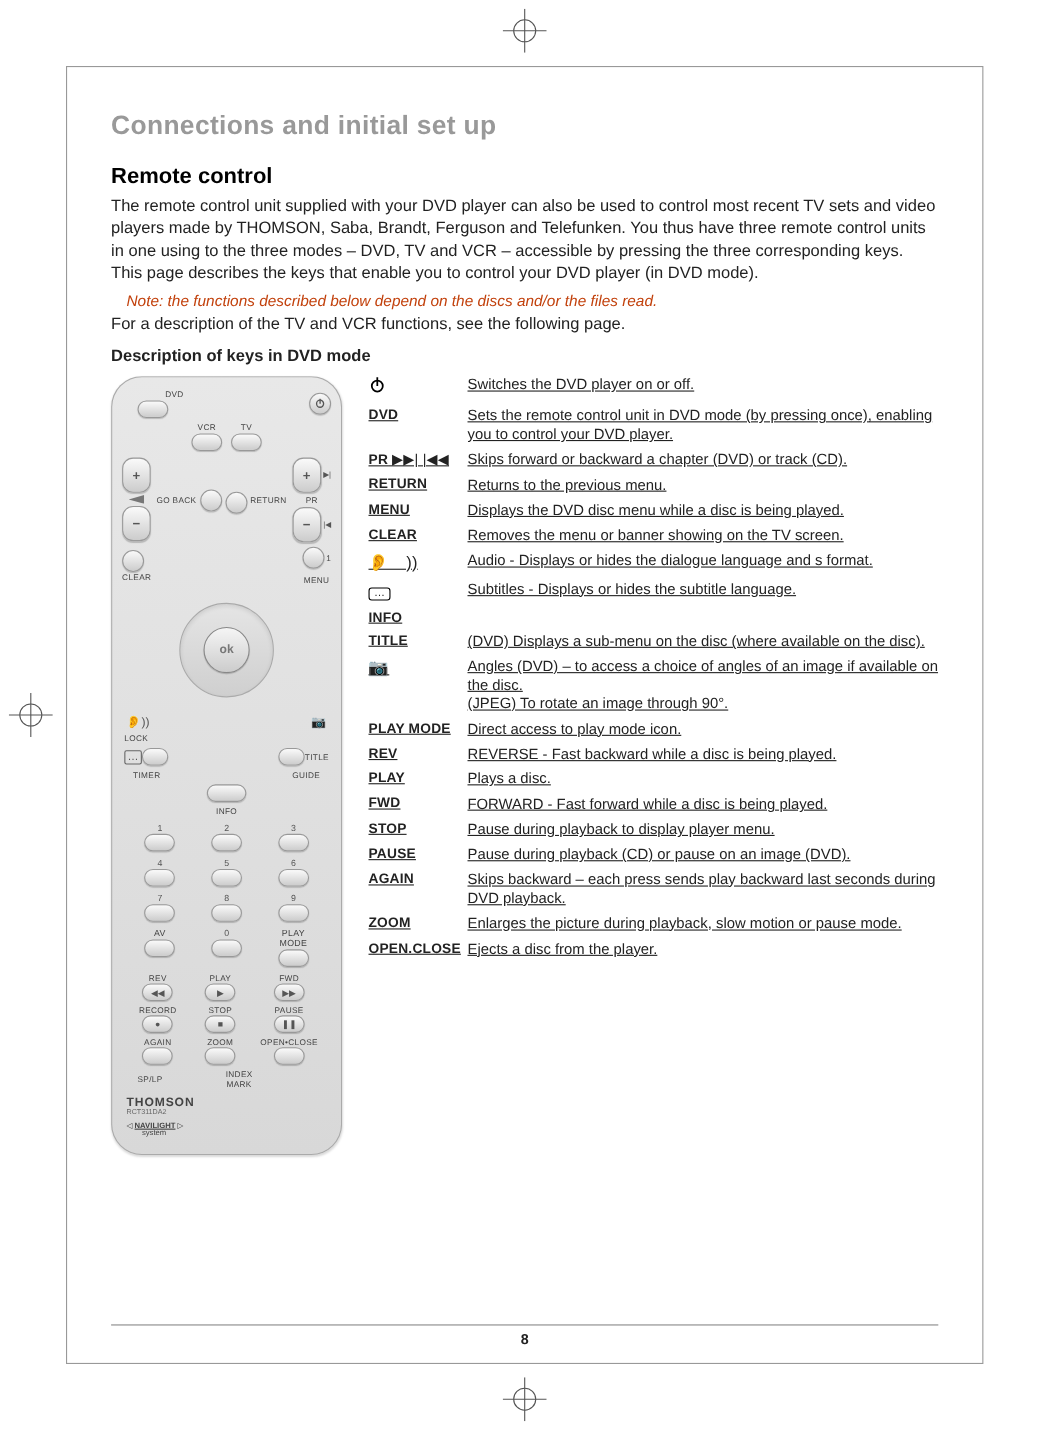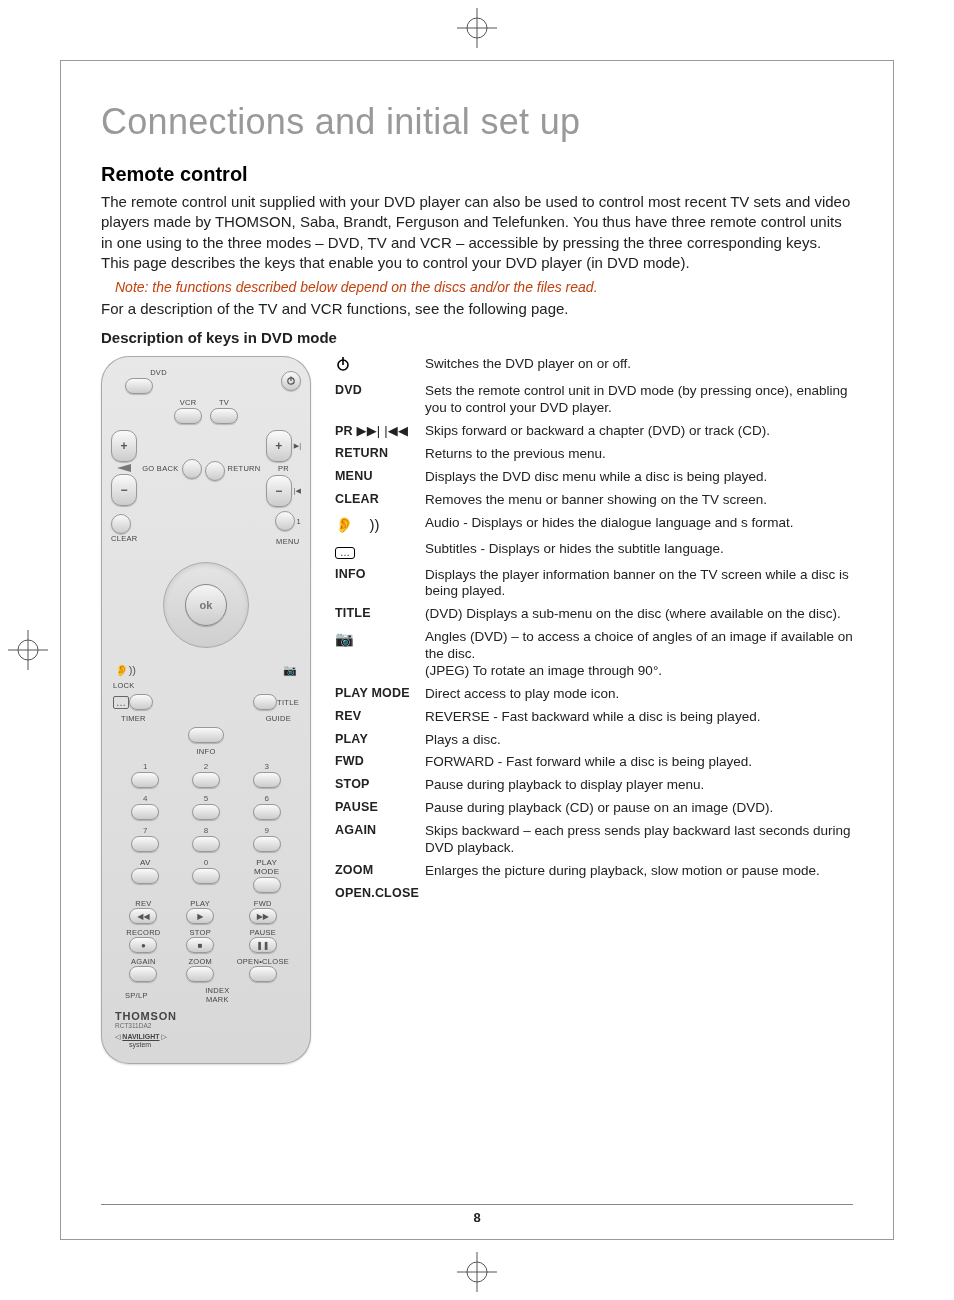--- a/index.html
+++ b/index.html
@@ -31,22 +31,22 @@
     position: absolute;
     top: 60px;
     left: 60px;
     right: 60px;
     bottom: 60px;
     border: 1px solid #999;
     padding: 40px 40px 20px 40px;
     box-sizing: border-box;
   }
   h1.section-title {
-    font-size: 36px;
-    font-weight: 400;
+    font-size: 24px;
+    font-weight: 700;
     color: #999;
     margin: 0 0 20px 0;
     letter-spacing: 0.3px;
   }
   h2.subheading {
     font-size: 20px;
     font-weight: 700;
     margin: 0 0 6px 0;
     color: #000;
   }
@@ -142,20 +142,21 @@
   .navi u { text-decoration:underline; }
   
   .keytable {
     flex: 1;
     font-size: 13.5px;
   }
   .krow {
     display:flex;
     margin-bottom: 6px;
     line-height:1.25;
+    text-decoration:underline;
   }
   .kname {
     width: 90px;
     flex: 0 0 90px;
     font-weight: 700;
     font-size: 12.5px;
     letter-spacing: 0.2px;
   }
   .kname.iconcell { font-weight:normal; font-size:16px; }
   .kdesc { flex:1; }
@@ -446,21 +447,20 @@
         <div class="krow">
           <div class="kname iconcell"><span style="font-size:15px;">👂゚))</span></div>
           <div class="kdesc">Audio - Displays or hides the dialogue language and s format.</div>
         </div>
         <div class="krow">
           <div class="kname iconcell"><span style="border:1.4px solid #000;border-radius:3px;padding:0 4px;font-size:10px;display:inline-block;line-height:10px;">…</span></div>
           <div class="kdesc">Subtitles - Displays or hides the subtitle language.</div>
         </div>
         <div class="krow">
           <div class="kname">INFO</div>
-          <div class="kdesc">Displays the player information banner on the TV screen while a disc is being played.</div>
         </div>
         <div class="krow">
           <div class="kname">TITLE</div>
           <div class="kdesc">(DVD) Displays a sub-menu on the disc (where available on the disc).</div>
         </div>
         <div class="krow">
           <div class="kname iconcell"><span style="font-size:15px;">📷</span></div>
           <div class="kdesc">Angles (DVD) – to access a choice of angles of an image if available on the disc.<br>(JPEG) To rotate an image through 90°.</div>
         </div>
         <div class="krow">
@@ -490,20 +490,21 @@
         <div class="krow">
           <div class="kname">AGAIN</div>
           <div class="kdesc">Skips backward – each press sends play backward last seconds during DVD playback.</div>
         </div>
         <div class="krow">
           <div class="kname">ZOOM</div>
           <div class="kdesc">Enlarges the picture during playback, slow motion or pause mode.</div>
         </div>
         <div class="krow">
           <div class="kname">OPEN.CLOSE</div>
+          <div class="kdesc">Ejects a disc from the player.</div>
         </div>
       </div>
 
   </div>
 
   <div class="rule"></div>
   <div class="page-num">8</div>
 </div>
 
 </body></html>

